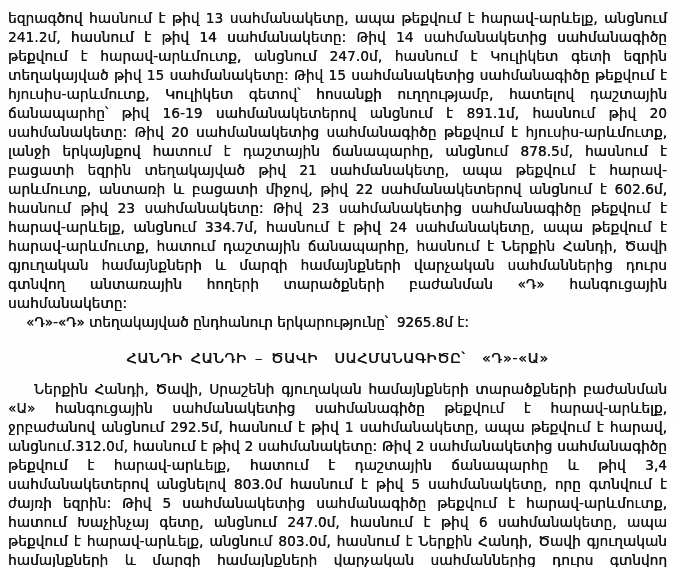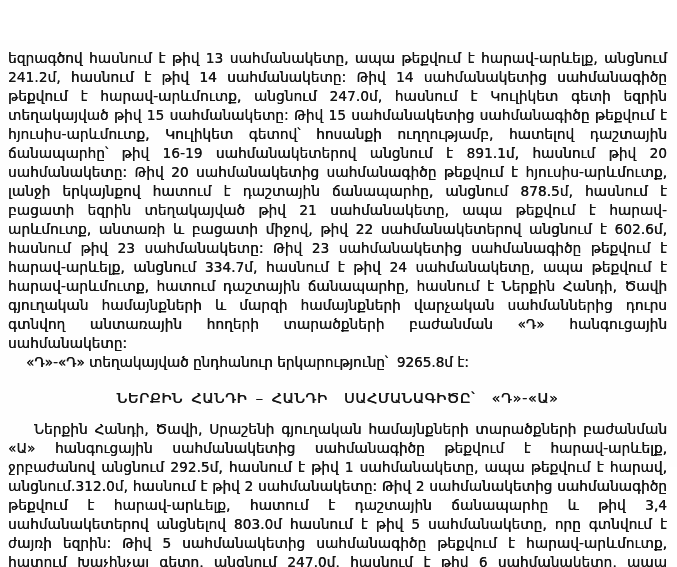--- a/index.html
+++ b/index.html
@@ -13,21 +13,20 @@
     overflow: hidden;
     font-family: "DejaVu Sans", "Liberation Sans", sans-serif;
     color: #161616;
   }
   .page {
     box-sizing: border-box;
     width: 677px;
     height: 427px;
     padding: 9px 10px 0 8px;
     background: #fefefe;
-    margin-top: 40px;
   }
   .para {
     margin: 0;
     font-size: 13.6px;
     line-height: 19px;
     text-align: justify;
     text-shadow: 0.35px 0 0 currentColor; 
     letter-spacing: 0.1px;
   }
   .total-line {
@@ -53,17 +52,17 @@
 </style>
 </head>
 <body>
 
 <div class="page">
 
   <p class="para">եզրագծով հասնում է թիվ 13 սահմանակետը, ապա թեքվում է հարավ-արևելք, անցնում 241.2մ, հասնում է թիվ 14 սահմանակետը: Թիվ 14 սահմանակետից սահմանագիծը թեքվում է հարավ-արևմուտք, անցնում 247.0մ, հասնում է Կուլիկետ գետի եզրին տեղակայված թիվ 15 սահմանակետը: Թիվ 15 սահմանակետից սահմանագիծը թեքվում է հյուսիս-արևմուտք, Կուլիկետ գետով՝ հոսանքի ուղղությամբ, հատելով դաշտային ճանապարհը՝ թիվ 16-19 սահմանակետերով անցնում է 891.1մ, հասնում թիվ 20 սահմանակետը: Թիվ 20 սահմանակետից սահմանագիծը թեքվում է հյուսիս-արևմուտք, լանջի երկայնքով հատում է դաշտային ճանապարհը, անցնում 878.5մ, հասնում է բացատի եզրին տեղակայված թիվ 21 սահմանակետը, ապա թեքվում է հարավ-արևմուտք, անտառի և բացատի միջով, թիվ 22 սահմանակետերով անցնում է 602.6մ, հասնում թիվ 23 սահմանակետը: Թիվ 23 սահմանակետից սահմանագիծը թեքվում է հարավ-արևելք, անցնում 334.7մ, հասնում է թիվ 24 սահմանակետը, ապա թեքվում է հարավ-արևմուտք, հատում դաշտային ճանապարհը, հասնում է Ներքին Հանդի, Ծավի գյուղական համայնքների և մարզի համայնքների վարչական սահմաններից դուրս գտնվող անտառային հողերի տարածքների բաժանման «Դ» հանգուցային սահմանակետը:</p>
 
   <p class="total-line indent-dd">«Դ»-«Դ» տեղակայված ընդհանուր երկարությունը՝  9265.8մ է:</p>
 
-  <h2 class="section-heading">ՆԵՐՔԻՆ ՀԱՆԴԻ – ՀԱՆԴԻ  ՍԱՀՄԱՆԱԳԻԾԸ՝  «Դ»-«Ա»</h2>
+  <h2 class="section-heading">ՀԱՆԴԻ ՀԱՆԴԻ – ԾԱՎԻ  ՍԱՀՄԱՆԱԳԻԾԸ՝  «Դ»-«Ա»</h2>
 
   <p class="para para-indent">Ներքին Հանդի, Ծավի, Սրաշենի գյուղական համայնքների տարածքների բաժանման «Ա» հանգուցային սահմանակետից սահմանագիծը թեքվում է հարավ-արևելք, ջրբաժանով անցնում 292.5մ, հասնում է թիվ 1 սահմանակետը, ապա թեքվում է հարավ, անցնում.312.0մ, հասնում է թիվ 2 սահմանակետը: Թիվ 2 սահմանակետից սահմանագիծը թեքվում է հարավ-արևելք, հատում է դաշտային ճանապարհը և թիվ 3,4 սահմանակետերով անցնելով 803.0մ հասնում է թիվ 5 սահմանակետը, որը գտնվում է ժայռի եզրին: Թիվ 5 սահմանակետից սահմանագիծը թեքվում է հարավ-արևմուտք, հատում Խաչինչայ գետը, անցնում 247.0մ, հասնում է թիվ 6 սահմանակետը, ապա թեքվում է հարավ-արևելք, անցնում 803.0մ, հասնում է Ներքին Հանդի, Ծավի գյուղական համայնքների և մարզի համայնքների վարչական սահմաններից դուրս գտնվող անտառային հողերի տարածքների բաժանման «Դ» հանգուցային սահմանակետը:</p>
 
 </div>
 
 </body></html>

